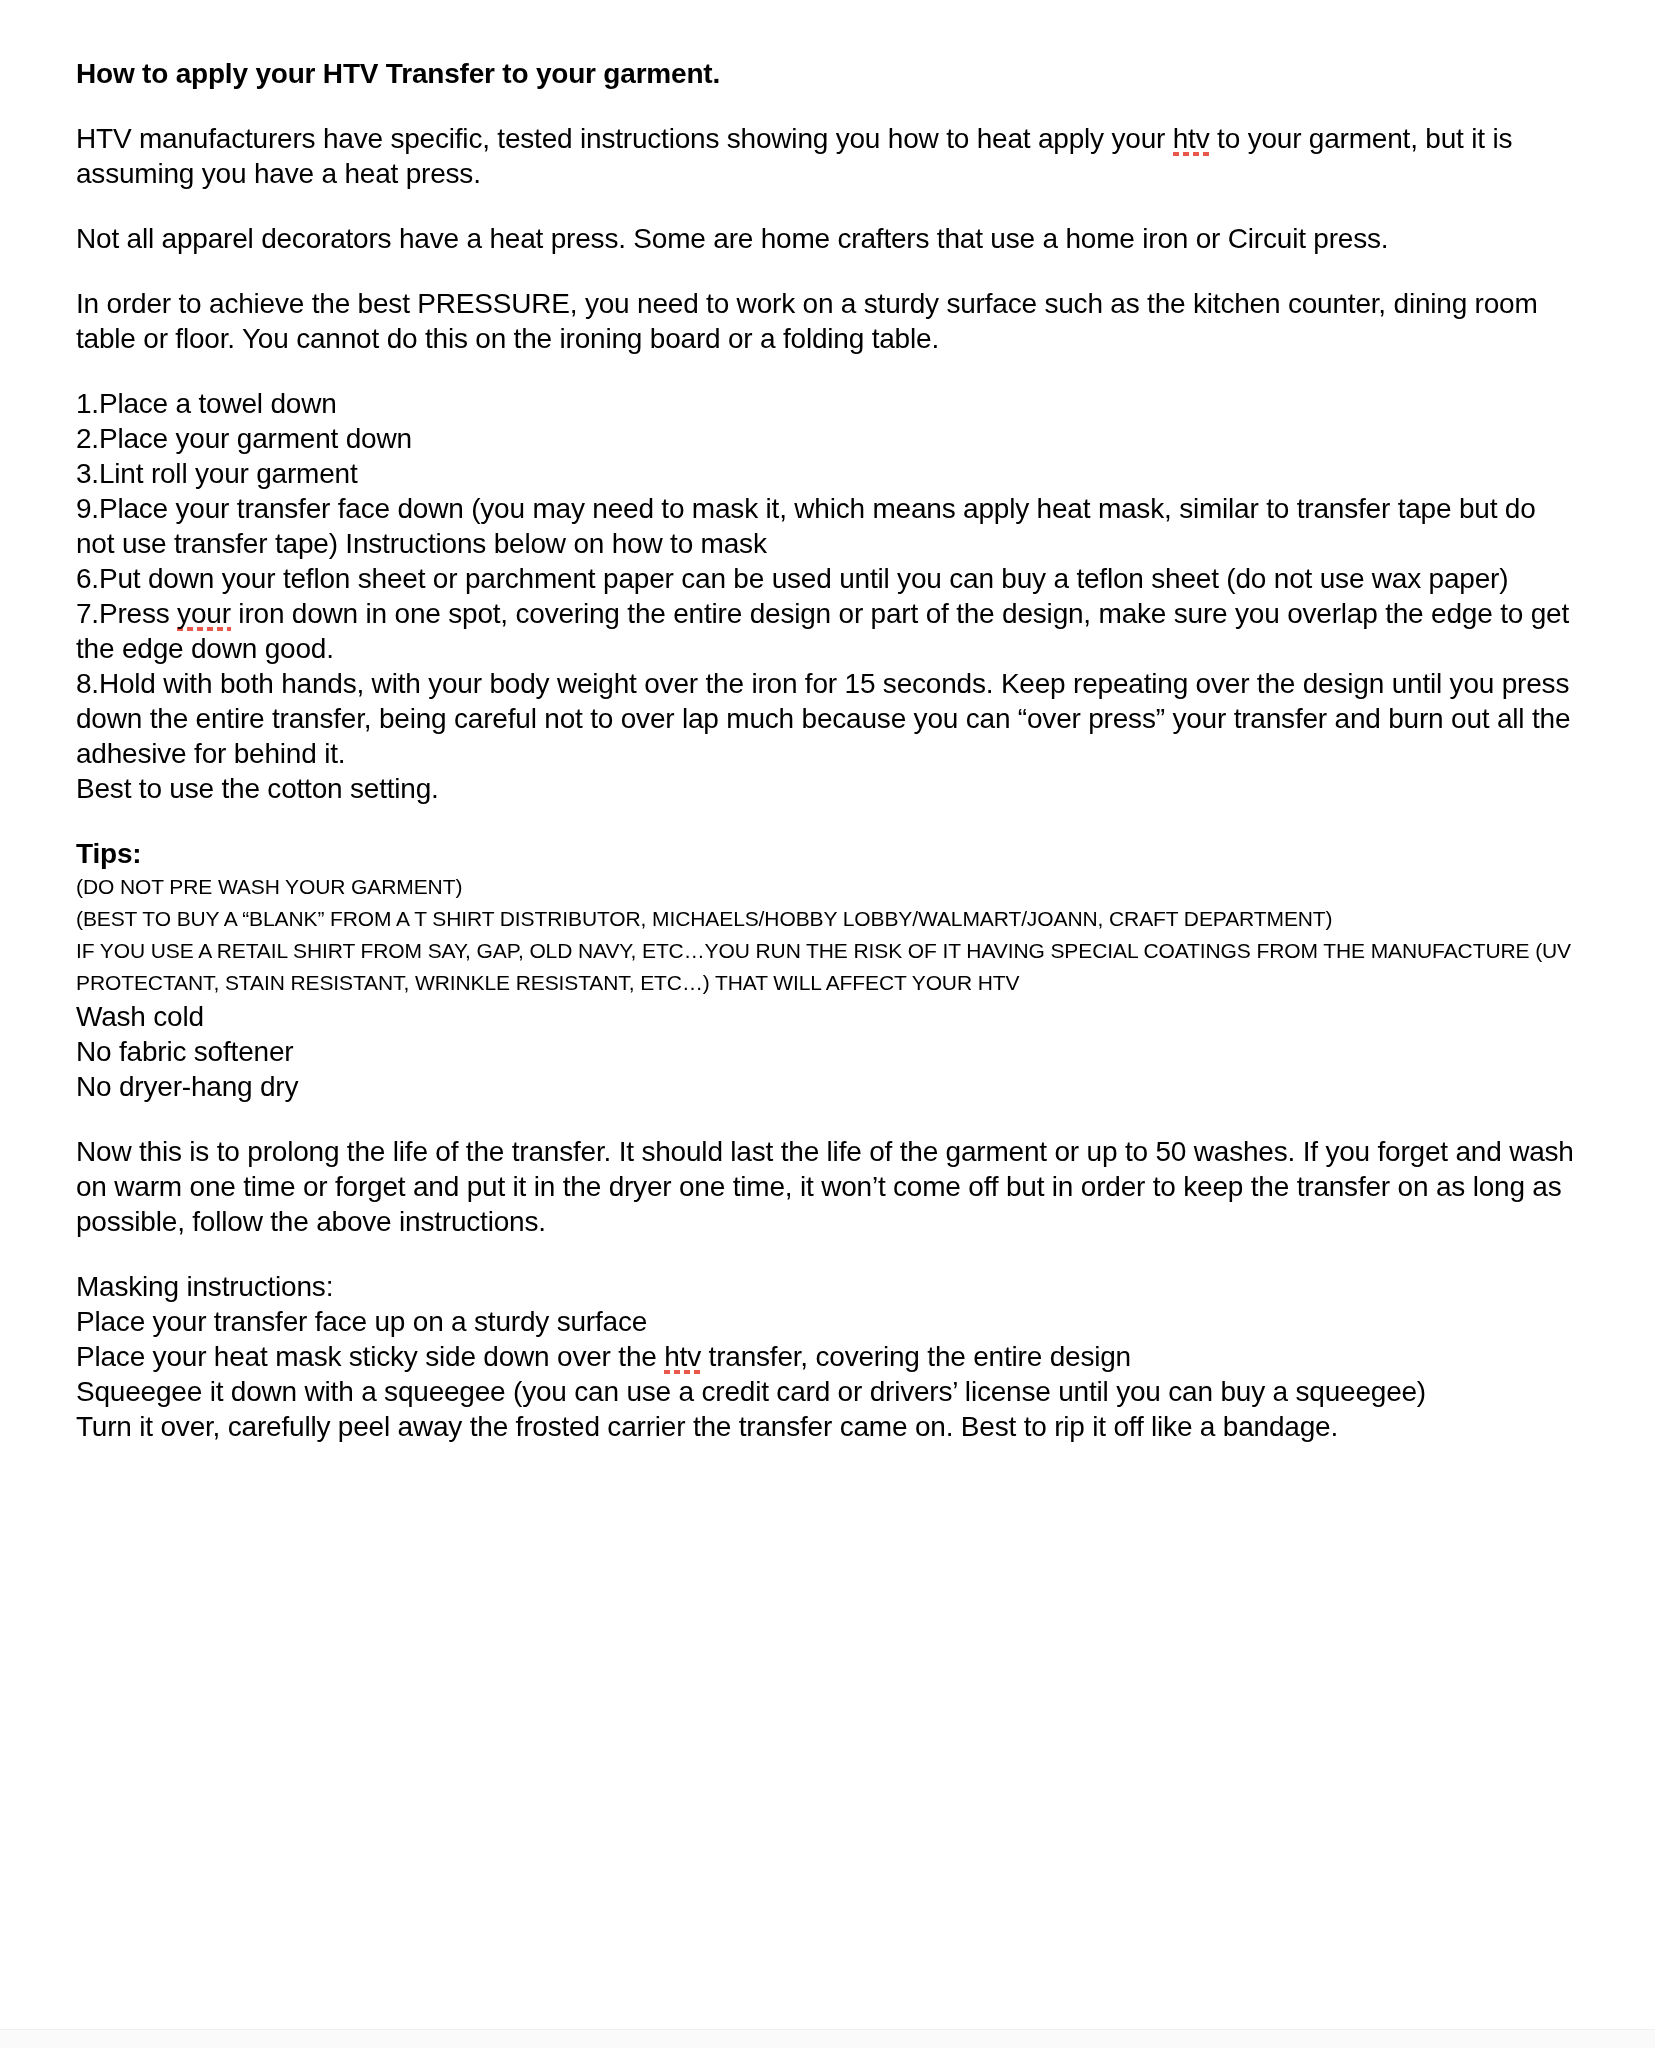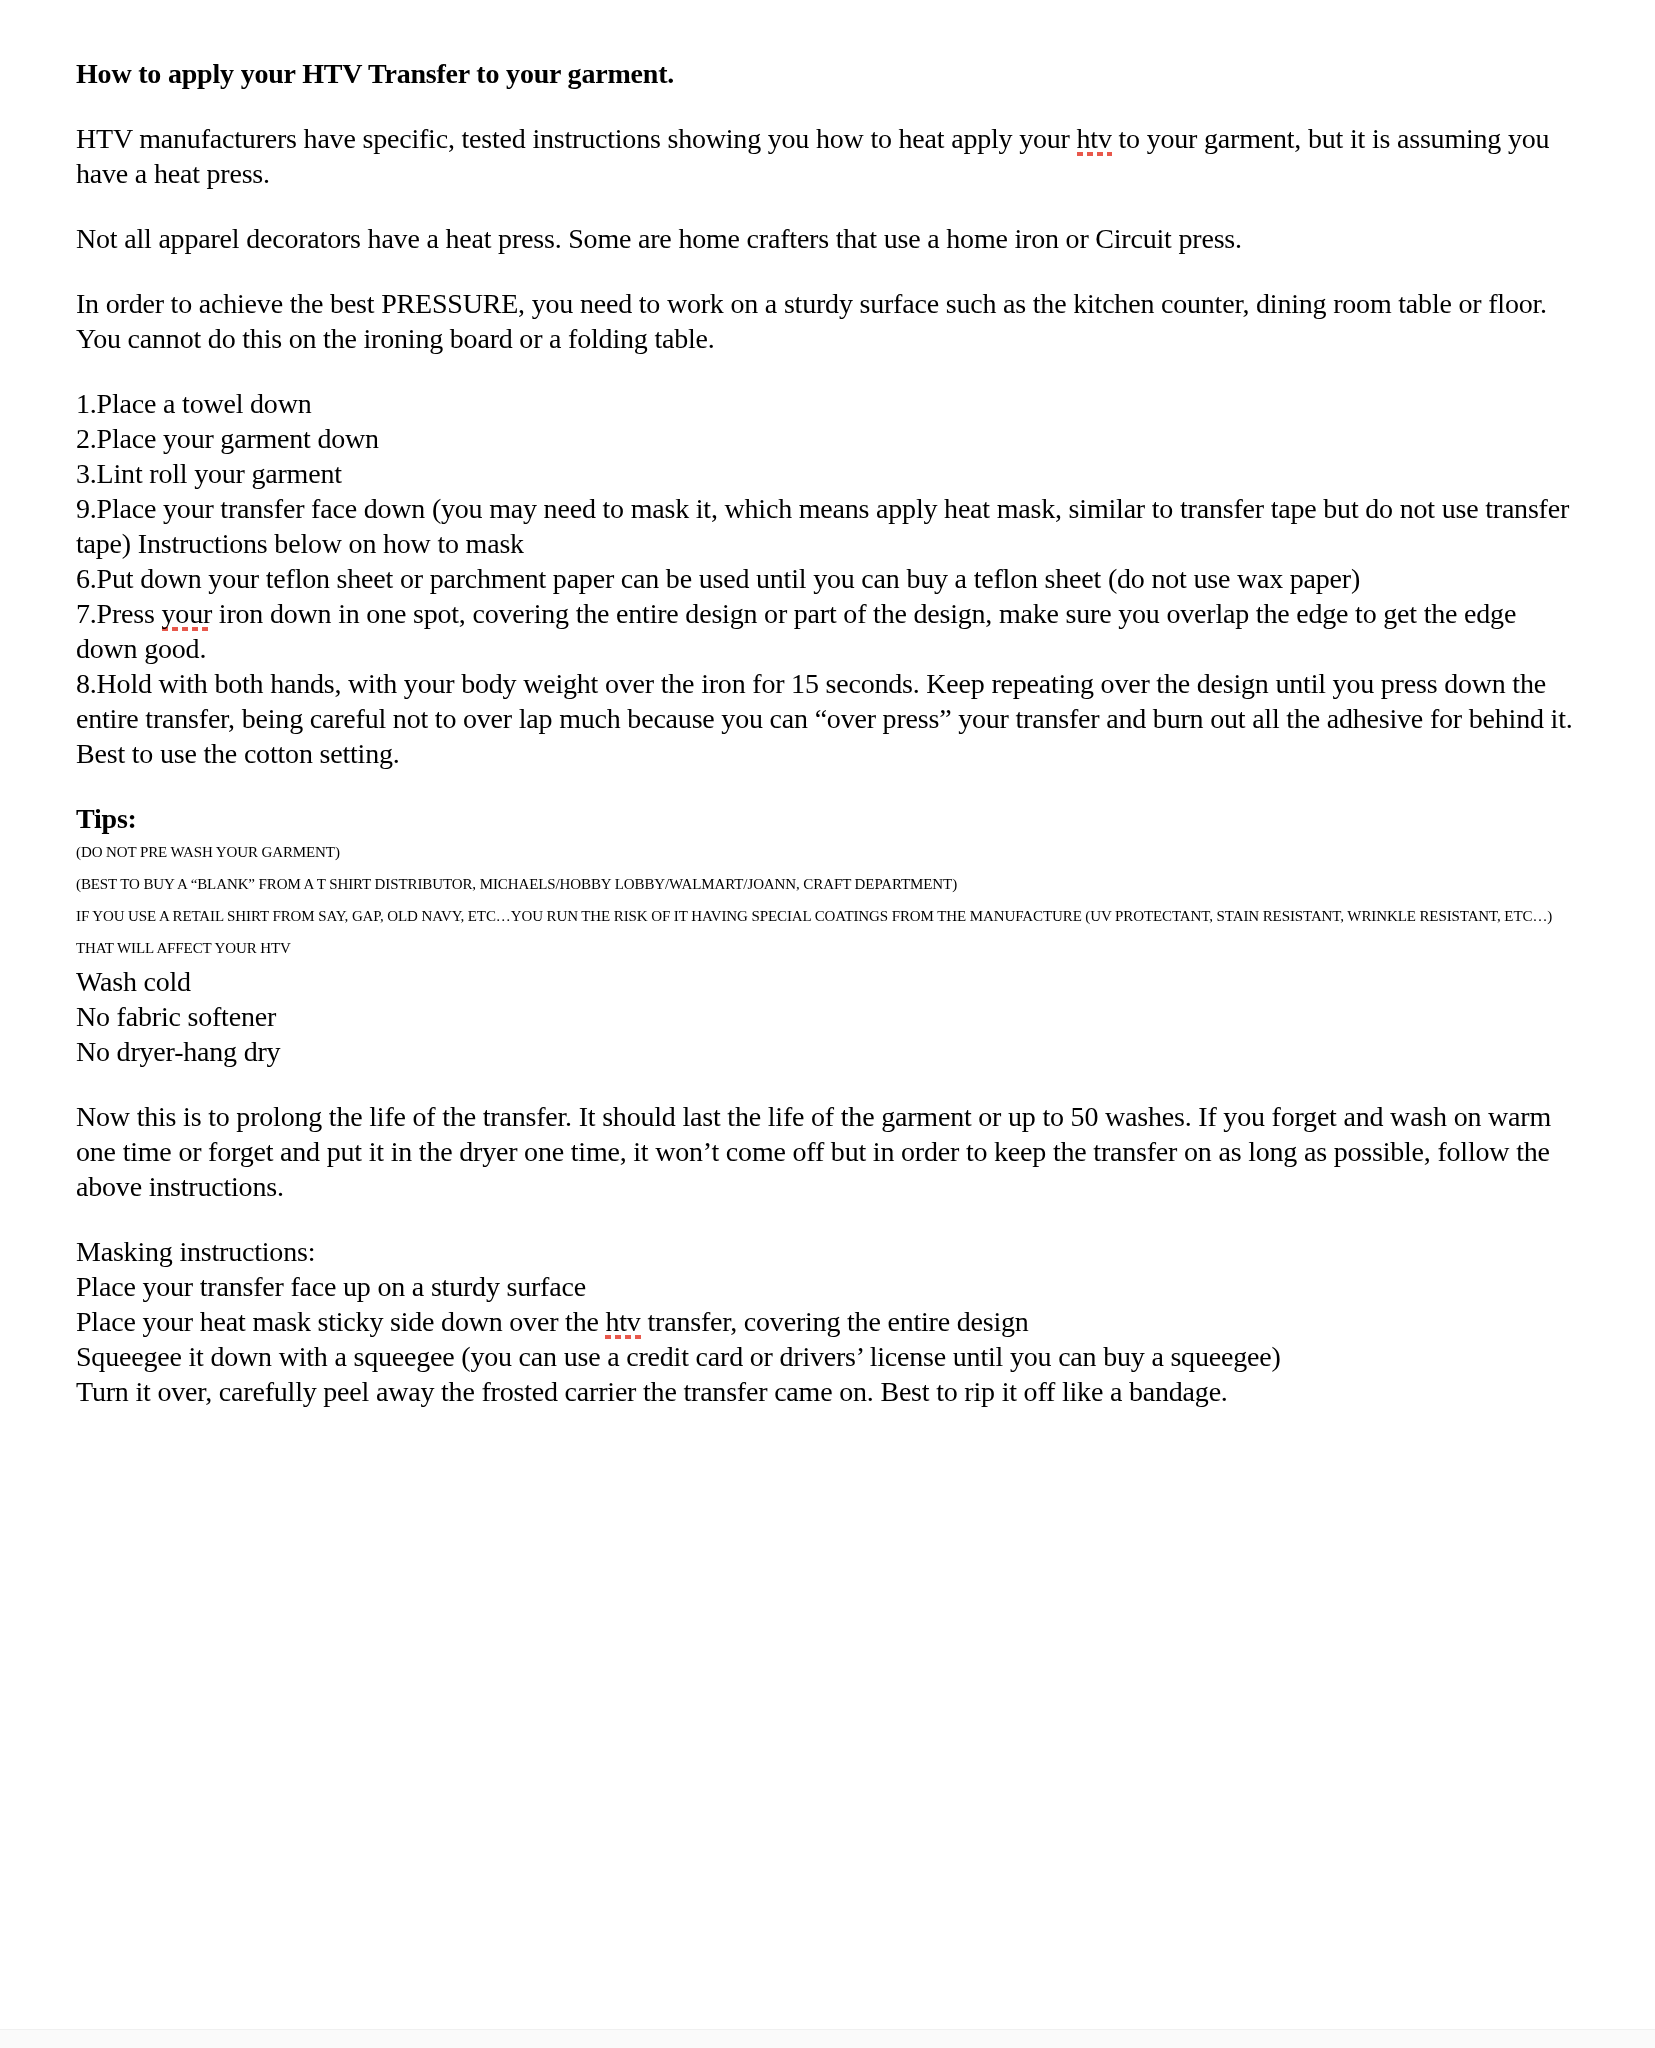--- a/index.html
+++ b/index.html
@@ -17,26 +17,26 @@
     font-family:"Liberation Sans", sans-serif;
     color:var(--text);
   }
   .page{position:relative;width:1655px;height:2048px;background:#ffffff;}
   .doc{
     padding:56px 76px 0 76px;
     font-size:28px;
     line-height:35px;
     letter-spacing:-0.2px;
   }
-  .block{margin-top:30px;font-family:Liberation Serif, serif;}
+  .block{margin-top:30px;}
   .block:first-child{margin-top:0;}
   .block.tight{margin-top:0;}
   .block.bold{font-weight:bold;}
   .block.caps{
-    font-size:15px;
+    font-size:21px;
     line-height:32px;
     letter-spacing:-0.1px;
   }
   .line{min-height:1em;}
   .misspell{
     background-image:repeating-linear-gradient(to right, var(--misspell) 0 6px, transparent 6px 10px);
     background-repeat:repeat-x;
     background-position:left bottom;
     background-size:10px 4px;
     padding-bottom:2px;

